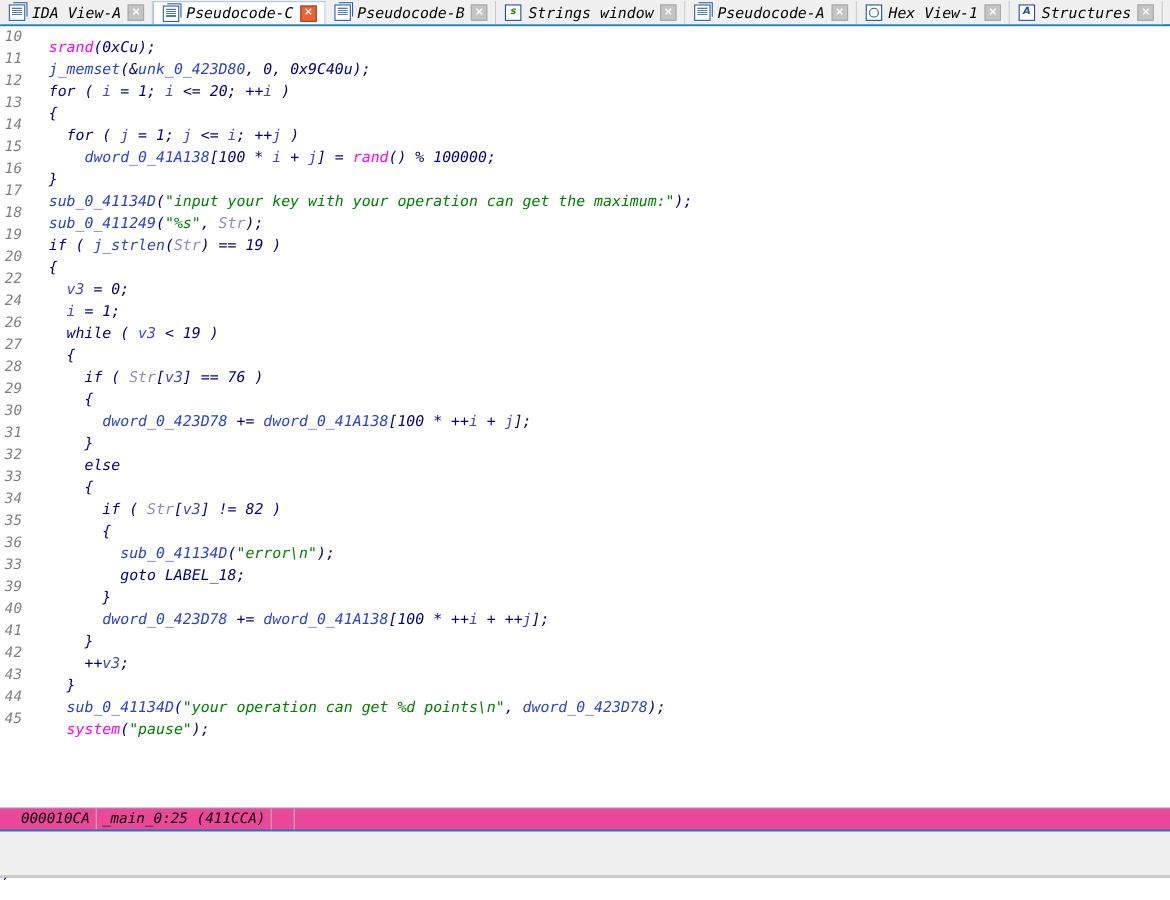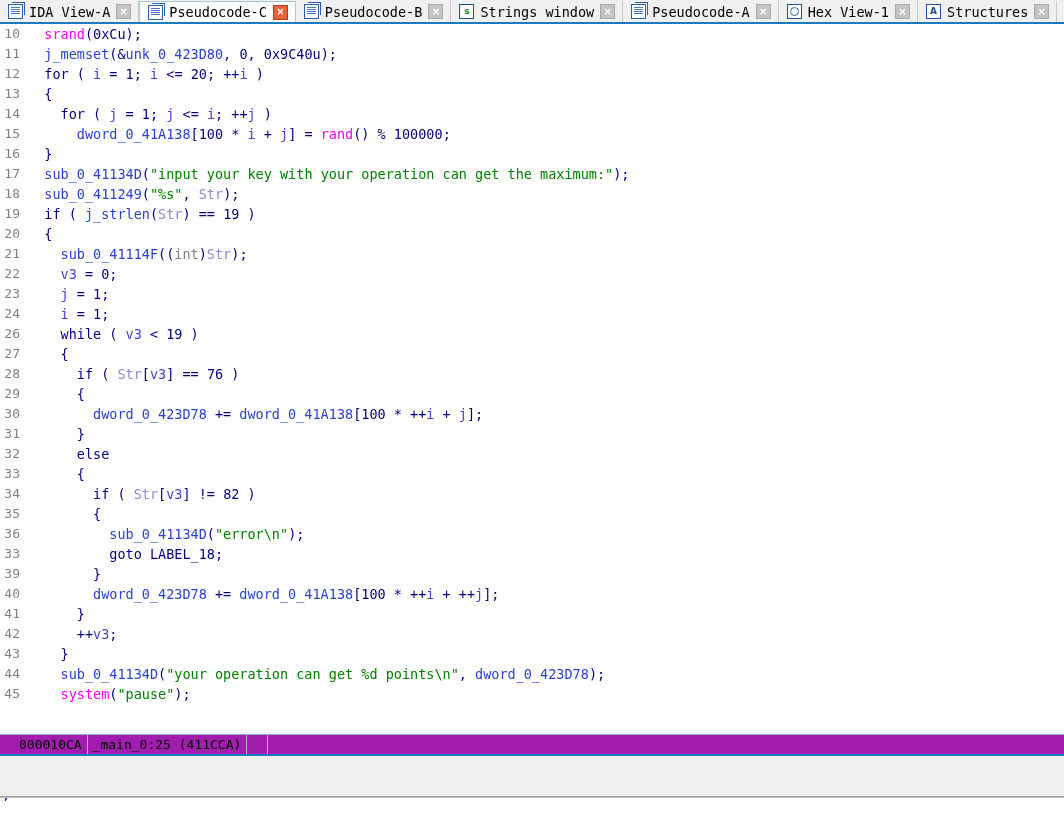--- a/index.html
+++ b/index.html
@@ -10,20 +10,21 @@
     font-family: "DejaVu Sans Mono", monospace;
   }
   #app {
     width: 1064px;
     height: 818px;
     position: relative;
     overflow: hidden;
     background: #ffffff;
     display: flex;
     flex-direction: column;
+    font-style: italic;
   }
 
   
   .tabbar {
     height: 22px;
     background: #f0f0f0;
     display: flex;
     align-items: flex-end;
     position: relative;
     flex: none;
@@ -150,21 +151,21 @@
     background: #ffffff;
     position: relative;
     overflow: hidden;
     font-family: "DejaVu Sans Mono", monospace;
     font-size: 13.5px;
     line-height: 20px;
   }
   .coderow {
     height: 20px;
     display: flex;
-    align-items: flex-end;
+    align-items: center;
     white-space: pre;
   }
   .gutter {
     width: 22px;
     flex: none;
     text-align: right;
     padding-right: 2px;
     color: #808080;
     font-family: "DejaVu Sans Mono", monospace;
     font-size: 13px;
@@ -205,21 +206,21 @@
   .t-kw     { color: #000080; }
   .t-num    { color: #000080; }
   .t-type   { color: #808080; }
   .t-glob   { color: #2a43ce; }
   .t-label  { color: #000080; }
 
   
   .statuswrap {
     flex: none;
     height: 22px;
-    background: #a21caf;
+    background: #ec4899;
     display: flex;
     align-items: center;
     border-top: 1px solid #8ea8c0;
     border-bottom: 2px solid #1a7bbf;
     box-sizing: border-box;
     padding-left: 14px;
   }
   .statuscell {
     font-family: "DejaVu Sans Mono", monospace;
     font-size: 13px;
@@ -305,23 +306,21 @@
       <div class="coderow"><div class="gutter">11</div><div class="sepcol"></div><div class="codetext"><span class="t-plain">  </span><span class="t-fn">j_memset</span><span class="t-plain">(&amp;</span><span class="t-glob">unk_0_423D80</span><span class="t-plain">, </span><span class="t-num">0</span><span class="t-plain">, </span><span class="t-num">0x9C40u</span><span class="t-plain">);</span></div></div>
       <div class="coderow"><div class="gutter">12</div><div class="sepcol"></div><div class="codetext"><span class="t-plain">  </span><span class="t-kw">for</span><span class="t-plain"> ( </span><span class="t-var">i</span><span class="t-plain"> = </span><span class="t-num">1</span><span class="t-plain">; </span><span class="t-var">i</span><span class="t-plain"> &lt;= </span><span class="t-num">20</span><span class="t-plain">; ++</span><span class="t-var">i</span><span class="t-plain"> )</span></div></div>
       <div class="coderow"><div class="gutter">13</div><div class="sepcol"></div><div class="codetext"><span class="t-plain">  {</span></div></div>
       <div class="coderow"><div class="gutter">14</div><div class="sepcol"></div><div class="codetext"><span class="t-plain">    </span><span class="t-kw">for</span><span class="t-plain"> ( </span><span class="t-var">j</span><span class="t-plain"> = </span><span class="t-num">1</span><span class="t-plain">; </span><span class="t-var">j</span><span class="t-plain"> &lt;= </span><span class="t-var">i</span><span class="t-plain">; ++</span><span class="t-var">j</span><span class="t-plain"> )</span></div></div>
       <div class="coderow"><div class="gutter">15</div><div class="sepcol"></div><div class="codetext"><span class="t-plain">      </span><span class="t-glob">dword_0_41A138</span><span class="t-plain">[</span><span class="t-num">100</span><span class="t-plain"> * </span><span class="t-var">i</span><span class="t-plain"> + </span><span class="t-var">j</span><span class="t-plain">] = </span><span class="t-lib">rand</span><span class="t-plain">() % </span><span class="t-num">100000</span><span class="t-plain">;</span></div></div>
       <div class="coderow"><div class="gutter">16</div><div class="sepcol"></div><div class="codetext"><span class="t-plain">  }</span></div></div>
       <div class="coderow"><div class="gutter">17</div><div class="sepcol"></div><div class="codetext"><span class="t-plain">  </span><span class="t-fn">sub_0_41134D</span><span class="t-plain">(</span><span class="t-str">"input your key with your operation can get the maximum:"</span><span class="t-plain">);</span></div></div>
       <div class="coderow"><div class="gutter">18</div><div class="sepcol"></div><div class="codetext"><span class="t-plain">  </span><span class="t-fn">sub_0_411249</span><span class="t-plain">(</span><span class="t-str">"%s"</span><span class="t-plain">, </span><span class="t-arg">Str</span><span class="t-plain">);</span></div></div>
       <div class="coderow"><div class="gutter">19</div><div class="sepcol"></div><div class="codetext"><span class="t-plain">  </span><span class="t-kw">if</span><span class="t-plain"> ( </span><span class="t-fn">j_strlen</span><span class="t-plain">(</span><span class="t-arg">Str</span><span class="t-plain">) == </span><span class="t-num">19</span><span class="t-plain"> )</span></div></div>
       <div class="coderow"><div class="gutter">20</div><div class="sepcol"></div><div class="codetext"><span class="t-plain">  {</span></div></div>
-      <div class="coderow"><div class="gutter">21</div><div class="sepcol"></div><div class="codetext"><span class="t-plain">    </span><span class="t-fn">sub_0_41114F</span><span class="t-plain">((</span><span class="t-type">int</span><span class="t-plain">)</span><span class="t-arg">Str</span><span class="t-plain">);</span></div></div>
       <div class="coderow"><div class="gutter">22</div><div class="sepcol"></div><div class="codetext"><span class="t-plain">    </span><span class="t-var">v3</span><span class="t-plain"> = </span><span class="t-num">0</span><span class="t-plain">;</span></div></div>
-      <div class="coderow"><div class="gutter">23</div><div class="sepcol"></div><div class="codetext"><span class="t-plain">    </span><span class="t-var">j</span><span class="t-plain"> = </span><span class="t-num">1</span><span class="t-plain">;</span></div></div>
       <div class="coderow"><div class="gutter">24</div><div class="sepcol"></div><div class="codetext"><span class="t-plain">    </span><span class="t-var">i</span><span class="t-plain"> = </span><span class="t-num">1</span><span class="t-plain">;</span></div></div>
       <div class="coderow"><div class="gutter">26</div><div class="sepcol"></div><div class="codetext"><span class="t-plain">    </span><span class="t-kw">while</span><span class="t-plain"> ( </span><span class="t-var">v3</span><span class="t-plain"> &lt; </span><span class="t-num">19</span><span class="t-plain"> )</span></div></div>
       <div class="coderow"><div class="gutter">27</div><div class="sepcol"></div><div class="codetext"><span class="t-plain">    {</span></div></div>
       <div class="coderow"><div class="gutter">28</div><div class="sepcol"></div><div class="codetext"><span class="t-plain">      </span><span class="t-kw">if</span><span class="t-plain"> ( </span><span class="t-arg">Str</span><span class="t-plain">[</span><span class="t-var">v3</span><span class="t-plain">] == </span><span class="t-num">76</span><span class="t-plain"> )</span></div></div>
       <div class="coderow"><div class="gutter">29</div><div class="sepcol"></div><div class="codetext"><span class="t-plain">      {</span></div></div>
       <div class="coderow"><div class="gutter">30</div><div class="sepcol"></div><div class="codetext"><span class="t-plain">        </span><span class="t-glob">dword_0_423D78</span><span class="t-plain"> += </span><span class="t-glob">dword_0_41A138</span><span class="t-plain">[</span><span class="t-num">100</span><span class="t-plain"> * ++</span><span class="t-var">i</span><span class="t-plain"> + </span><span class="t-var">j</span><span class="t-plain">];</span></div></div>
       <div class="coderow"><div class="gutter">31</div><div class="sepcol"></div><div class="codetext"><span class="t-plain">      }</span></div></div>
       <div class="coderow"><div class="gutter">32</div><div class="sepcol"></div><div class="codetext"><span class="t-plain">      </span><span class="t-kw">else</span></div></div>
       <div class="coderow"><div class="gutter">33</div><div class="sepcol"></div><div class="codetext"><span class="t-plain">      {</span></div></div>
       <div class="coderow"><div class="gutter">34</div><div class="sepcol"></div><div class="codetext"><span class="t-plain">        </span><span class="t-kw">if</span><span class="t-plain"> ( </span><span class="t-arg">Str</span><span class="t-plain">[</span><span class="t-var">v3</span><span class="t-plain">] != </span><span class="t-num">82</span><span class="t-plain"> )</span></div></div>

